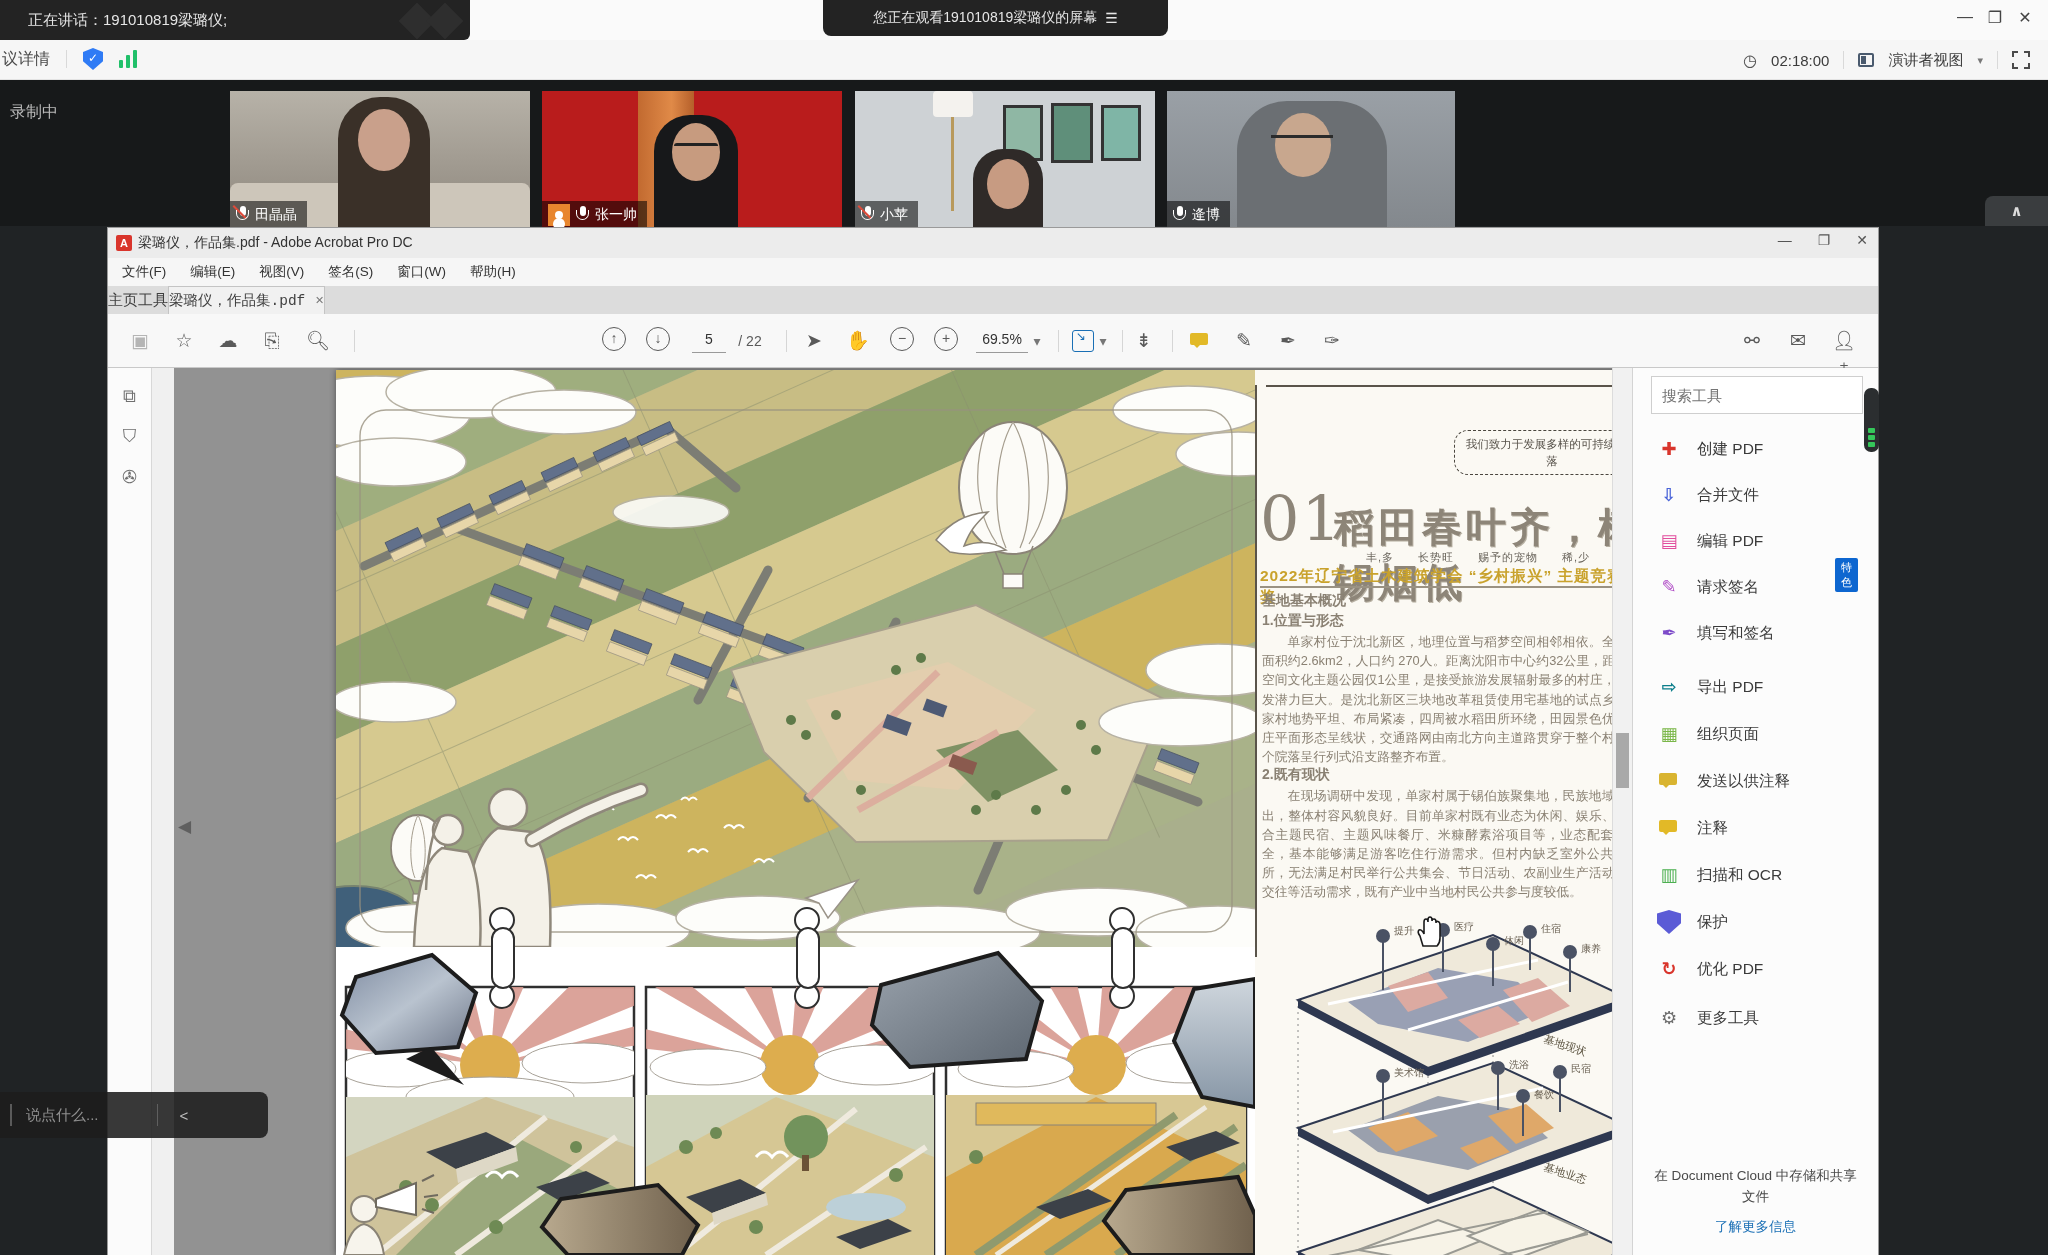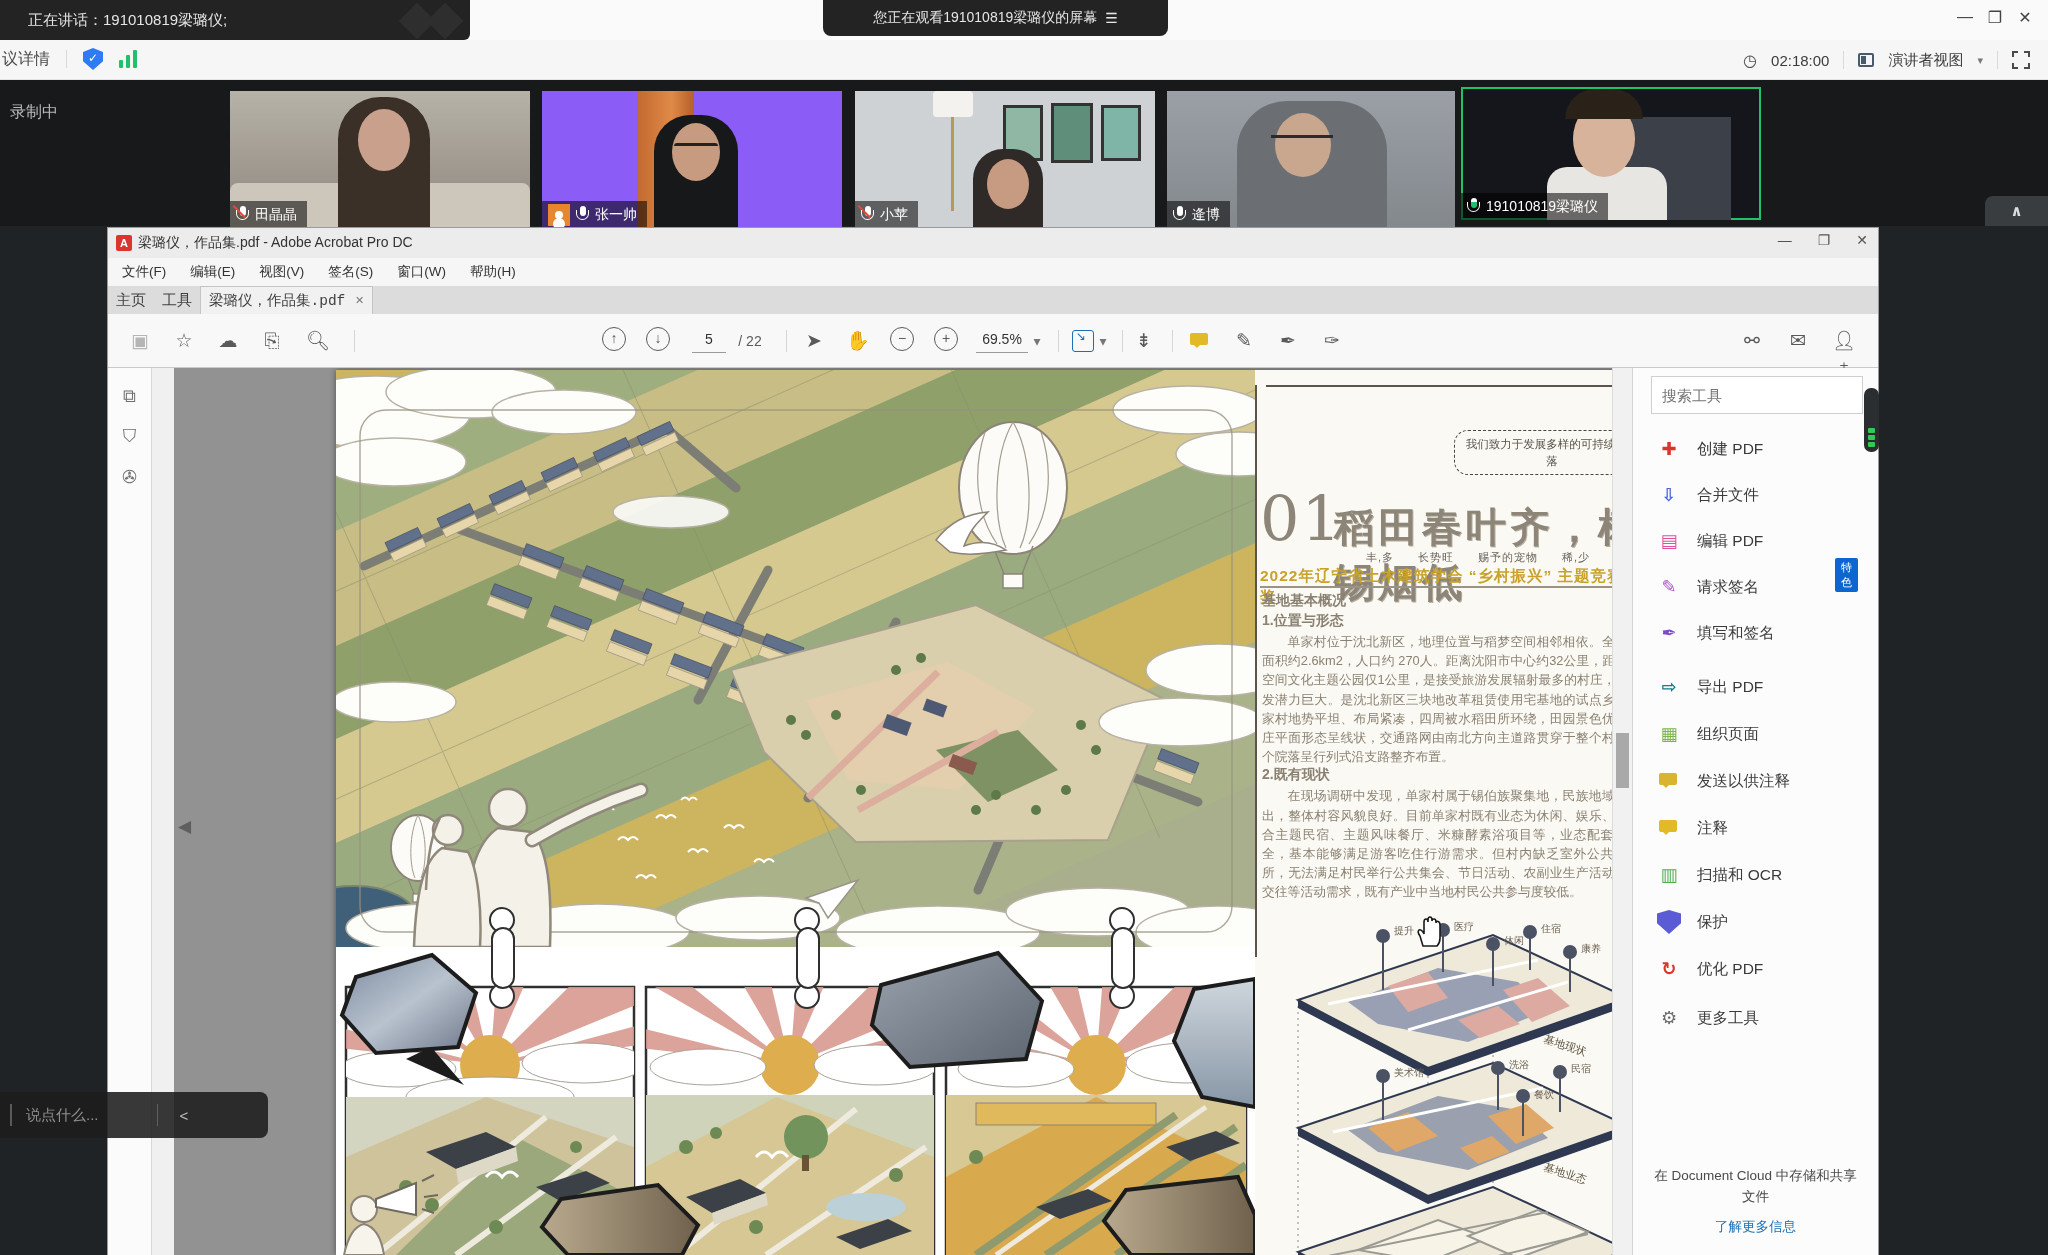--- a/index.html
+++ b/index.html
@@ -57,21 +57,21 @@
   .chatbox .sep { width:1px; height:22px; background:#5f5f5f; margin-left:58px; }
   .chatbox .chev { color:#c0c0c0; margin-left:22px; font-size:15px; }
 
   
   .acw { left:108px; top:228px; width:1770px; height:1027px; background:#f4f4f4; box-shadow:0 0 0 1px #9a9a9a; }
   .ac-title { position:absolute; left:0; top:0; width:100%; height:30px; background:#ececec; display:flex; align-items:center; font-size:14px; color:#333; padding-left:8px; gap:6px; }
   .pdficon { width:16px; height:16px; background:#d9352c; border-radius:2px; color:#fff; font-size:11px; font-weight:bold; text-align:center; line-height:16px; }
   .ac-wbtns { position:absolute; right:10px; top:4px; display:flex; gap:26px; color:#555; font-size:14px; }
   .ac-menu { position:absolute; left:0; top:30px; width:100%; height:28px; background:#f6f6f6; display:flex; align-items:center; gap:24px; padding-left:14px; font-size:13.5px; color:#333; }
   .ac-tabs { position:absolute; left:0; top:58px; width:100%; height:28px; background:#dcdcdc; display:flex; align-items:flex-end; font-size:15px; color:#3f3f3f; }
-  .ac-tab { padding:4px 8px;text-align:center; }
+  .ac-tab { padding:4px 0;text-align:center; }
   .ac-tab.doc { background:#f1f1f1; border:1px solid #c4c4c4; border-bottom:none; display:flex; gap:10px; align-items:center; font-size:14.5px;font-family:Liberation Mono, monospace; }
   .ac-tab.doc .x { color:#777; }
   .ac-toolbar { position:absolute; left:0; top:86px; width:100%; height:54px; background:#f8f8f8; border-bottom:1px solid #c9c9c9; }
   .tbi { position:absolute; top:13px; width:28px; height:28px; color:#5a5a5a; font-size:19px; text-align:center; line-height:28px; }
   .tbi.small { font-size:14px; }
   .tbsep { position:absolute; top:16px; width:1px; height:22px; background:#d6d6d6; }
   .circ { border:1.6px solid #5a5a5a; border-radius:50%; width:24px; height:24px; line-height:21px; font-size:14px; }
   .pagebox { position:absolute; top:17px; width:34px; height:22px; border-bottom:1.5px solid #9a9a9a; text-align:center; font-size:14px; color:#333; }
   .fitico { border:1.6px solid #1a6fb5; border-radius:3px; width:22px; height:22px; top:16px; position:absolute; }
   .fitico::after{ content:"↘"; position:absolute; left:3px; top:-2px; font-size:12px; color:#1a6fb5; }
@@ -181,21 +181,21 @@
     <div style="position:absolute;left:108px;top:6px;width:92px;height:140px;background:#3a3028;border-radius:42px 42px 0 0"></div>
     <div class="pface" style="left:128px;top:18px;width:52px;height:62px;background:#c9a08b"></div>
     <div class="badge">
       <span class="mic off">
           <span class="slash"></span>
         </span>
       <span>田晶晶</span>
     </div>
   </div>
 
-  <div class="tile" style="left:542px;width:300px;background:#8b5cf6">
+  <div class="tile" style="left:542px;width:300px;background:#b91c1c">
     <div style="position:absolute;left:96px;top:0;width:56px;height:137px;background:linear-gradient(90deg,#c26a30,#e08a48 60%,#b55f2a)"></div>
     <div style="position:absolute;left:112px;top:24px;width:84px;height:120px;background:#17181a;border-radius:36px 36px 0 0"></div>
     <div class="pface" style="left:130px;top:32px;width:48px;height:58px;background:#c79b7f"></div>
     <div style="position:absolute;left:132px;top:52px;width:44px;height:10px;border-top:3px solid #222;border-radius:3px"></div>
     <div class="badge">
       <span class="hostb">
           <i></i>
         </span>
       <span class="mic"></span>
       <span>张一帅</span>
@@ -221,30 +221,20 @@
     <div style="position:absolute;left:118px;top:58px;width:70px;height:80px;background:#2f2a28;border-radius:30px 30px 0 0"></div>
     <div class="pface" style="left:132px;top:68px;width:42px;height:50px;background:#c79b82"></div>
     <div class="badge">
       <span class="mic off">
           <span class="slash"></span>
         </span>
       <span>小苹</span>
     </div>
   </div>
 
-  <div class="tile active" style="left:1461px;width:300px;top:87px;height:133px;background:#14161c">
-    <div style="position:absolute;left:150px;top:30px;width:120px;height:105px;background:#3c4048"></div>
-    <div style="position:absolute;left:86px;top:80px;width:120px;height:55px;background:#e8e6e2;border-radius:20px 20px 0 0"></div>
-    <div class="pface" style="left:112px;top:14px;width:62px;height:76px;background:#d8b39c"></div>
-    <div style="position:absolute;left:104px;top:2px;width:78px;height:30px;background:#2a2119;border-radius:30px 30px 0 0"></div>
-    <div class="badge">
-      <span class="mic on"></span>
-      <span>191010819梁璐仪</span>
-    </div>
-  </div>
 
   <div class="abs collapse-strip">∧</div>
 
   <div class="abs acw">
 
     <div class="ac-title">
       <span class="pdficon">A</span>
       <span>梁璐仪，作品集.pdf - Adobe Acrobat Pro DC</span>
       <span class="ac-wbtns">
         <span>—</span>

